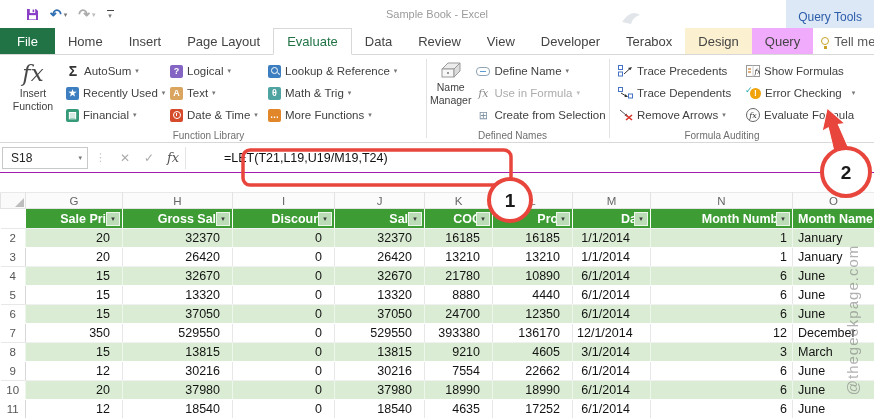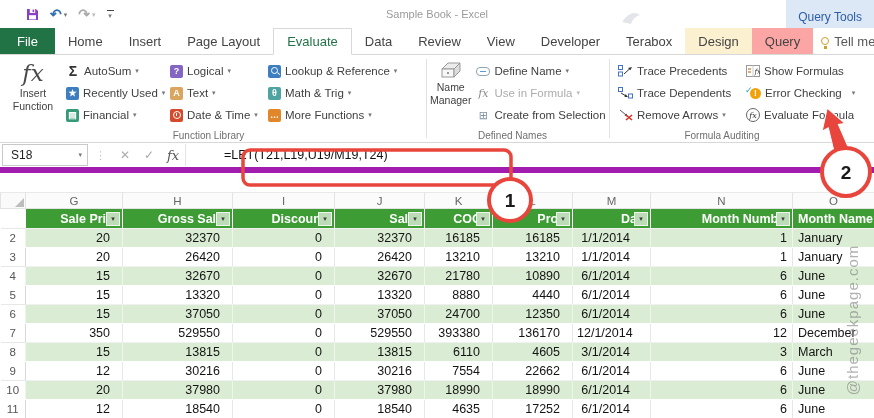--- a/index.html
+++ b/index.html
@@ -25,21 +25,21 @@
   .ctx{display:flex;align-items:flex-end;justify-content:center;padding:4px 12px;font-size:12px}
   .ctx.gold{background:#FBF1D0;color:var(--table-tools-gold)}
   .ctx.blue{background:#DDE8F6;color:var(--query-tools-blue)}
 
   
   .tabrow{height:27px;display:flex;align-items:stretch;border-bottom:1px solid #D8D8D8;background:#fff;position:relative;z-index:3}
   .tab{display:flex;align-items:center;padding:0 13px;font-size:13px;color:#444;white-space:nowrap}
   .tab.file{background:var(--excel-green);color:#fff;padding:0 17px}
   .tab.active{border:1px solid #D8D8D8;border-bottom:1px solid #fff;margin-bottom:-1px;color:var(--excel-green);background:#fff}
   .tab.ctx-gold{background:#FBF1D0}
-  .tab.ctx-blue{background:#fca5a5}
+  .tab.ctx-blue{background:#f0abfc}
   .tellme{margin-left:auto;display:flex;align-items:center;gap:5px;font-size:13px;color:#595959;padding:0 2px 0 8px;overflow:hidden;white-space:nowrap}
   .bulb{width:8px;height:8px;border:1.5px solid #C9A227;border-radius:50%;position:relative;flex:none}
   .bulb:after{content:"";position:absolute;left:2px;top:8px;width:3px;height:3px;background:#C9A227}
 
   
   .ribbon{height:88px;display:flex;background:#fff;border-bottom:1px solid #D8D8D8;padding:1px 0 0 2px;position:relative;z-index:2}
   .rgroup{position:relative;display:flex;padding:2px 3px 13px}
   .glabel{position:absolute;bottom:1px;left:0;right:11px;text-align:center;font-size:10px;color:#6F6F6F;white-space:nowrap}
   .gsep{width:1px;background:#E2E2E2;margin:3px 0 4px}
   .bigbtn{width:56px;display:flex;flex-direction:column;align-items:center;gap:1px;padding-top:3px;font-size:10.5px;color:#3f3f3f;text-align:center;line-height:1.25}
@@ -57,21 +57,21 @@
   .tagic:after{content:"";position:absolute;left:3px;top:3px;width:6px;height:1px;background:#5B9BD5}
   .fx-sm{font-family:"DejaVu Serif",serif;font-style:italic;font-size:11px;color:#8a8a8a;width:14px;text-align:center;flex:none}
   .gridic{width:14px;text-align:center;color:#7F93A5;font-size:11px;flex:none}
   .aud{flex:none}
   .ic-err{position:relative;width:15px;height:13px;flex:none}
   .ic-err .chk{position:absolute;left:-1px;top:-2px;color:#29A8AB;font-size:9px;font-style:normal}
   .ic-err .bang{position:absolute;right:0;top:1px;width:11px;height:11px;border-radius:50%;background:#F0A30A;color:#fff;font-size:8.5px;font-weight:bold;font-style:normal;text-align:center;line-height:11px}
   .evfx{width:14px;height:14px;border:1px solid #666;border-radius:50%;display:flex;align-items:center;justify-content:center;font-family:"DejaVu Serif",serif;font-style:italic;font-size:8px;color:#333;flex:none}
 
   
-  .fbar{height:30px;display:flex;align-items:center;background:#fff;border-bottom:6px solid #a21caf;padding:0 0 0 2px;position:relative;z-index:1}
+  .fbar{height:30px;display:flex;align-items:center;background:#fff;border-bottom:1px solid #a21caf;padding:0 0 0 2px;position:relative;z-index:1}
   .namebox{width:86px;height:22px;border:1px solid #C9C9C9;display:flex;align-items:center;font-size:12px;color:#222;padding-left:8px;background:#fff}
   .namebox .car{margin-left:auto;padding-right:5px}
   .fdots{color:#C2C2C2;font-size:11px;padding:0 7px;letter-spacing:0}
   .fbtn{width:24px;text-align:center;color:#ABABAB;font-size:12px}
   .fbtn.fx{color:#555;font-family:"DejaVu Serif",serif;font-style:italic;font-size:13px}
   .ffield{flex:1;height:22px;border-left:1px solid #E4E4E4;display:flex;align-items:center;padding-left:38px;font-size:12.5px;color:#111;white-space:nowrap;overflow:hidden}
 
   
   .spacer{height:19px;background:#fff}
   table{border-collapse:collapse;table-layout:fixed;width:874px}
@@ -428,21 +428,21 @@
           <td class="c6">12/1/2014</td>
           <td class="c7">12</td>
           <td class="c8">December</td>
         </tr>
         <tr class="band">
           <td class="rownum">8</td>
           <td class="c0">15</td>
           <td class="c1">13815</td>
           <td class="c2">0</td>
           <td class="c3">13815</td>
-          <td class="c4">6110</td>
+          <td class="c4">9210</td>
           <td class="c5">4605</td>
           <td class="c6">3/1/2014</td>
           <td class="c7">3</td>
           <td class="c8">March</td>
         </tr>
         <tr>
           <td class="rownum">9</td>
           <td class="c0">12</td>
           <td class="c1">30216</td>
           <td class="c2">0</td>

